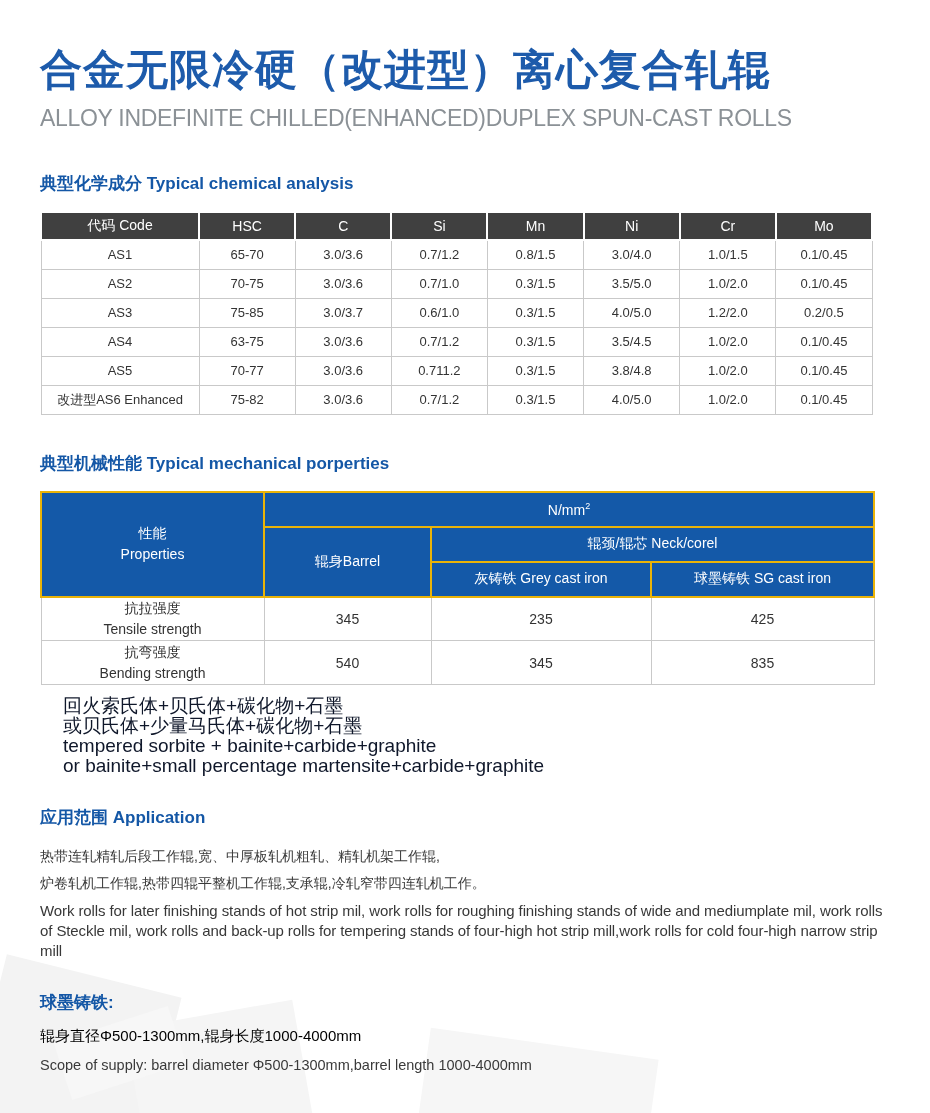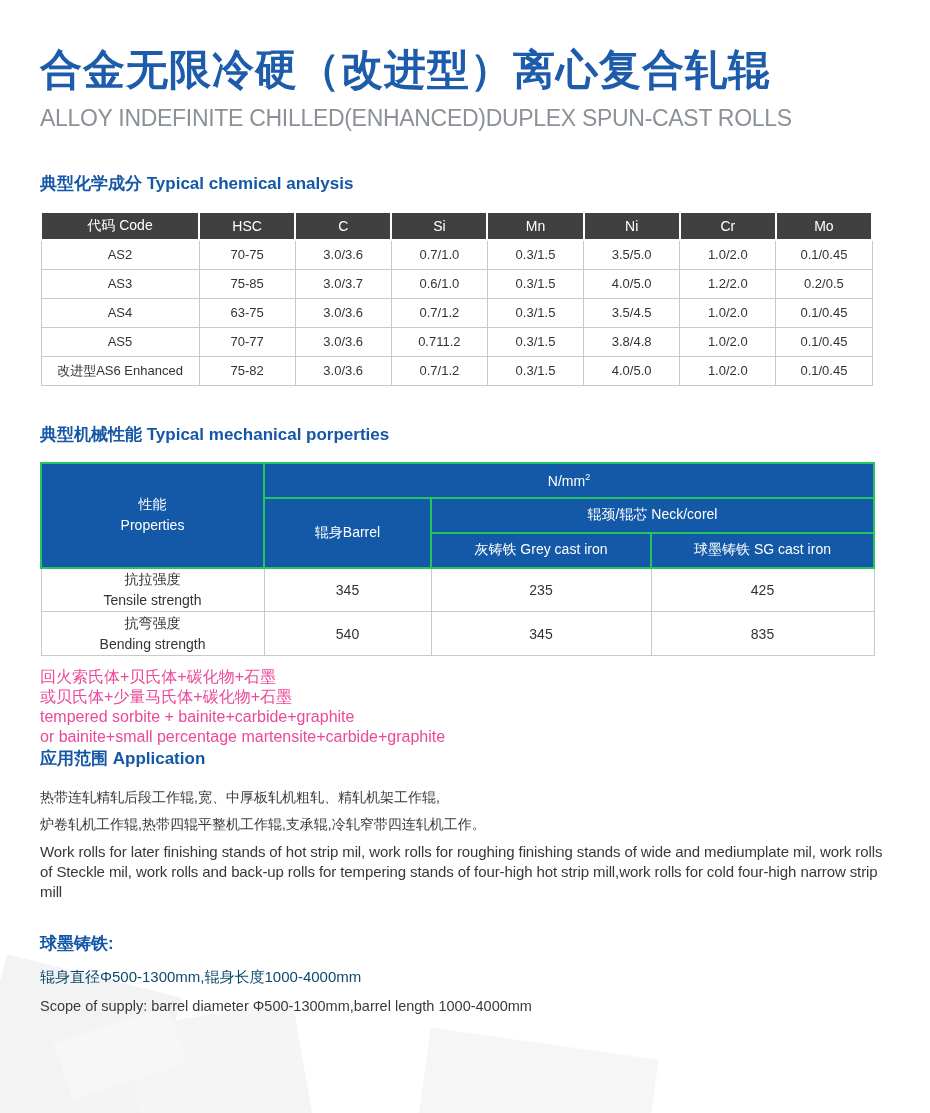--- a/index.html
+++ b/index.html
@@ -12,55 +12,55 @@
   .content { position: relative; z-index: 1; padding: 42px 0 0 40px; width: 873px; }
 
   
   .title-zh { font-size: 42px; font-weight: 900; color: #1d5bab; letter-spacing: 1px; }
   .title-en { font-size: 23px; font-weight: 500; color: #8b9196; letter-spacing: -0.3px; margin-top: 7px; }
 
   .section-heading { font-size: 17px; font-weight: 800; color: #1457a6; }
   .s-chem  { margin-top: 40px; }
   .s-mech  { margin-top: 37px; }
   .s-micro { margin-top: 37px; }
-  .s-app   { }
+  .s-app   { margin-top: 30px; }
   .s-supply{ margin-top: 30px; }
 
   
   table { border-collapse: collapse; table-layout: fixed; }
   .chem-table { width: 833px; margin-top: 16px; }
   .chem-table th {
     background: #404040; color: #fff; font-weight: 500; font-size: 14px;
     height: 28px; border: 2px solid #fff; text-align: center;
   }
   .chem-table td {
     border: 1px solid #c9c9c9; height: 29px; text-align: center;
     font-size: 13px; color: #333;
   }
 
   
   .mech-table { width: 833px; margin-top: 16px; }
   .mech-table td { text-align: center; }
   .mech-table .hb {
     background: #1459a8; color: #fff; font-size: 14px; font-weight: 500;
-    border: 2px solid #22c55e;
+    border: 2px solid #eab308;
   }
   .mech-table .vb { border: 1px solid #c9c9c9; font-size: 14px; color: #333; background:#fff; }
   .row-h { height: 35px; }
   .row-d { height: 44px; margin-left: 8px; }
   .two-line { line-height: 21px; font-size: 14px; }
   sup { font-size: 9px; }
 
   
   .micro-lines { margin-top: 11px; }
-  .micro-lines div { font-size: 16px; color: #ec4899; line-height: 20px; }
+  .micro-lines div { font-size: 19px; color: #0f172a; line-height: 20px; margin-left: 23px; }
   .app-zh { margin-top: 14px; }
   .app-zh div { font-size: 14px; color: #3a3a3a; line-height: 27px; }
   .app-en { margin-top: 4px; width: 858px; font-size: 15px; color: #383838; line-height: 20px; letter-spacing: -0.1px; }
-  .supply-zh { margin-top: 13px; font-size: 15px; color: #0c4a6e; }
+  .supply-zh { margin-top: 13px; font-size: 15px; color: #000000; }
   .supply-en { margin-top: 11px; font-size: 14.5px; color: #3a3a3a; }
 
   
   .wm { position: absolute; background: #f3f3f3; z-index: 0; }
   .wm1 { left: -20px; bottom: -60px; width: 180px; height: 200px; transform: rotate(14deg); }
   .wm2 { left: 140px; bottom: -90px; width: 170px; height: 190px; transform: rotate(-10deg); background:#f5f5f5; }
   .wm3 { left: 420px; bottom: -70px; width: 230px; height: 140px; transform: rotate(8deg); background:#f6f6f6; }
   .wm4 { left: 60px; bottom: 30px; width: 120px; height: 60px; transform: rotate(-18deg); background:#f7f7f7; }
 </style>
 </head>
@@ -94,20 +94,30 @@
           <th>HSC</th>
           <th>C</th>
           <th>Si</th>
           <th>Mn</th>
           <th>Ni</th>
           <th>Cr</th>
           <th>Mo</th>
         </tr>
     </thead>
     <tbody>
+        <tr>
+          <td>AS1</td>
+          <td>65-70</td>
+          <td>3.0/3.6</td>
+          <td>0.7/1.2</td>
+          <td>0.8/1.5</td>
+          <td>3.0/4.0</td>
+          <td>1.0/1.5</td>
+          <td>0.1/0.45</td>
+        </tr>
         <tr>
           <td>AS2</td>
           <td>70-75</td>
           <td>3.0/3.6</td>
           <td>0.7/1.0</td>
           <td>0.3/1.5</td>
           <td>3.5/5.0</td>
           <td>1.0/2.0</td>
           <td>0.1/0.45</td>
         </tr>

